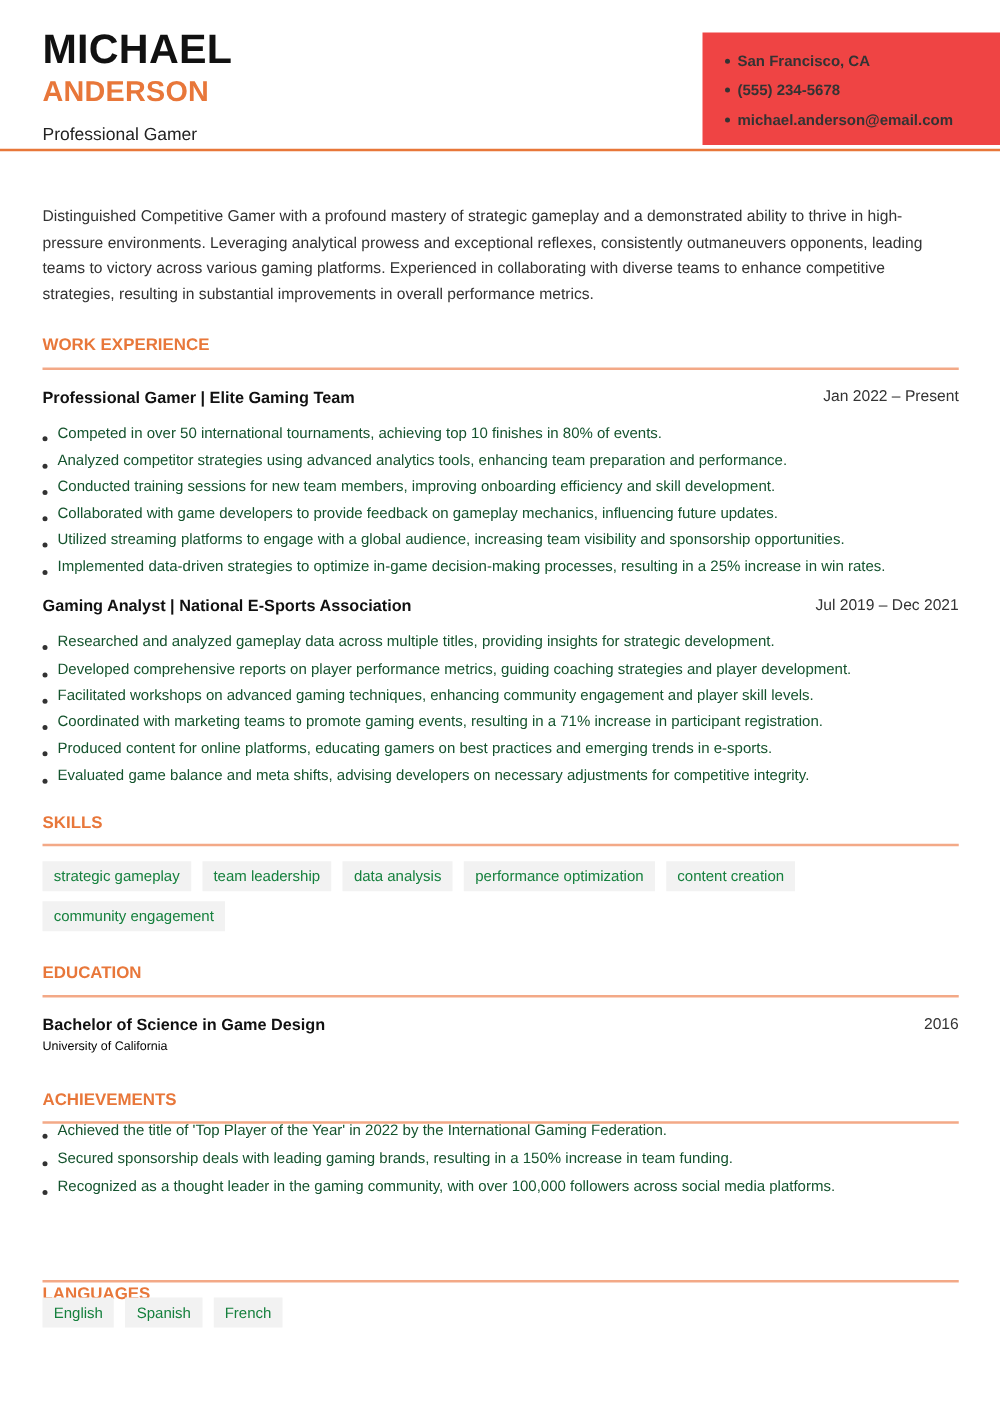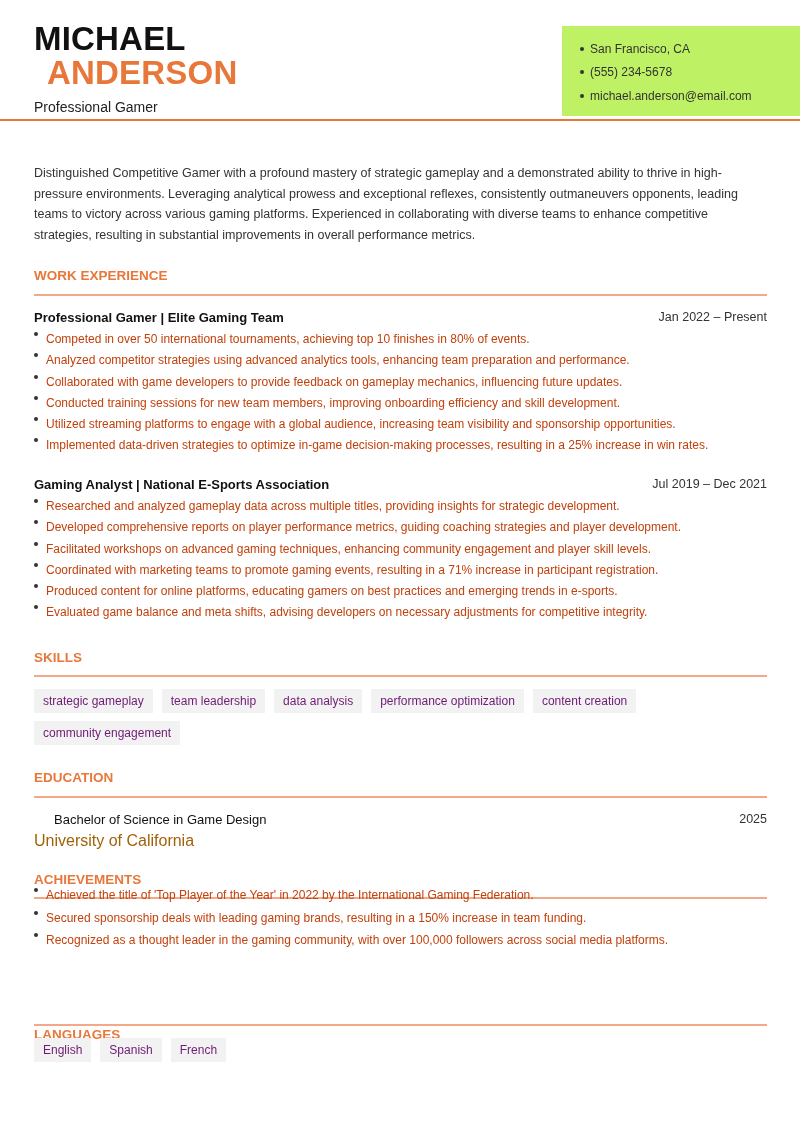--- a/index.html
+++ b/index.html
@@ -2,44 +2,44 @@
 <html><head>
 <meta charset="utf-8">
 <style>
   * { box-sizing: border-box; margin: 0; padding: 0; }
   html, body { width: 800px; height: 1130px; background: #ffffff; }
   body { font-family: "Liberation Sans", sans-serif; color: #222; position: relative; overflow: hidden; }
 
   .header { position: relative; height: 121px; border-bottom: 2px solid #e8773a; }
   .name { position: absolute; left: 34px; top: 22px; }
   .first { font-size: 33px; font-weight: 700; color: #111; line-height: 34px; letter-spacing: 0.2px; }
-  .last { font-size: 33px; font-weight: 700; color: #e8773a; line-height: 34px; letter-spacing: 0.2px; margin-left: 13px; }
+  .last { font-size: 23px; font-weight: 700; color: #e8773a; line-height: 34px; letter-spacing: 0.2px; }
   .title { position: absolute; left: 34px; top: 99px; font-size: 14px; color: #222; }
 
-  .contact { position: absolute; left: 562px; top: 26px; width: 238px; height: 90px; background: #bef264; padding: 11px 0 0 18px; }
+  .contact { position: absolute; left: 562px; top: 26px; width: 238px; height: 90px; background: #ef4444; padding: 11px 0 0 18px; font-weight: bold; }
   .contact-item { display: flex; align-items: center; font-size: 12px; color: #333; height: 23.5px; }
   .dot { width: 4px; height: 4px; border-radius: 50%; background: #333; margin-right: 6px; }
 
   .summary { position: absolute; left: 34px; top: 163px; width: 735px; font-size: 12.5px; line-height: 20.5px; color: #333; }
 
   .section-title { position: absolute; left: 34px; font-size: 13.5px; font-weight: 700; color: #e8773a; }
   .rule { position: absolute; left: 34px; width: 733px; height: 2px; background: #f3a987; }
 
   .job-title { position: absolute; left: 34px; font-size: 13px; font-weight: 700; color: #111; }
   .job-date { position: absolute; right: 33px; font-size: 12.5px; color: #333; }
 
   .bullets { position: absolute; left: 34px; width: 740px; }
-  .bullet { display: flex; align-items: flex-start; font-size: 12px; color: #c2410c; height: 21.3px; }
+  .bullet { display: flex; align-items: flex-end; font-size: 12px; color: #14532d; height: 21.3px; }
   .bullet .dot { margin-right: 8px; margin-left: 0; }
 
   .tags { position: absolute; left: 34px; width: 740px; display: flex; flex-wrap: wrap; gap: 8px 9px; }
-  .tag { background: #f2f2f2; font-size: 12px; color: #701a75; padding: 0 9px; height: 24px; line-height: 24px; text-align: right; }
+  .tag { background: #f2f2f2; font-size: 12px; color: #15803d; padding: 0 9px; height: 24px; line-height: 24px; text-align: right; }
 
-  .edu-degree { position: absolute; left: 34px; top: 812px; font-size: 13px; font-weight: 400; color: #111; margin-left: 20px; }
-  .edu-school { position: absolute; left: 34px; top: 832px; font-size: 16px; color: #a16207; }
+  .edu-degree { position: absolute; left: 34px; top: 812px; font-size: 13px; font-weight: 700; color: #111; }
+  .edu-school { position: absolute; left: 34px; top: 832px; font-size: 10px; color: #000000; }
   .edu-year { position: absolute; right: 33px; top: 812px; font-size: 12.5px; color: #333; }
 </style>
 </head>
 <body>
 
 <div class="header">
   <div class="name">
     <div class="first">MICHAEL</div>
     <div class="last">ANDERSON</div>
   </div>
@@ -71,25 +71,25 @@
   <div class="bullet">
       <span class="dot"></span>
       <span>Competed in over 50 international tournaments, achieving top 10 finishes in 80% of events.</span>
     </div>
   <div class="bullet">
       <span class="dot"></span>
       <span>Analyzed competitor strategies using advanced analytics tools, enhancing team preparation and performance.</span>
     </div>
   <div class="bullet">
       <span class="dot"></span>
-      <span>Collaborated with game developers to provide feedback on gameplay mechanics, influencing future updates.</span>
+      <span>Conducted training sessions for new team members, improving onboarding efficiency and skill development.</span>
     </div>
   <div class="bullet">
       <span class="dot"></span>
-      <span>Conducted training sessions for new team members, improving onboarding efficiency and skill development.</span>
+      <span>Collaborated with game developers to provide feedback on gameplay mechanics, influencing future updates.</span>
     </div>
   <div class="bullet">
       <span class="dot"></span>
       <span>Utilized streaming platforms to engage with a global audience, increasing team visibility and sponsorship opportunities.</span>
     </div>
   <div class="bullet">
       <span class="dot"></span>
       <span>Implemented data-driven strategies to optimize in-game decision-making processes, resulting in a 25% increase in win rates.</span>
     </div>
 </div>
@@ -130,21 +130,21 @@
   <span class="tag">team leadership</span>
   <span class="tag">data analysis</span>
   <span class="tag">performance optimization</span>
   <span class="tag">content creation</span>
   <span class="tag">community engagement</span>
 </div>
 
 <div class="section-title" style="top:770px">EDUCATION</div>
 <div class="rule" style="top:796px"></div>
 <div class="edu-degree">Bachelor of Science in Game Design</div>
-<div class="edu-year">2025</div>
+<div class="edu-year">2016</div>
 <div class="edu-school">University of California</div>
 
 <div class="section-title" style="top:872px">ACHIEVEMENTS</div>
 <div class="rule" style="top:897px"></div>
 <div class="bullets" style="top:888px">
   <div class="bullet" style="height:22.5px">
       <span class="dot"></span>
       <span>Achieved the title of 'Top Player of the Year' in 2022 by the International Gaming Federation.</span>
     </div>
   <div class="bullet" style="height:22.5px">

